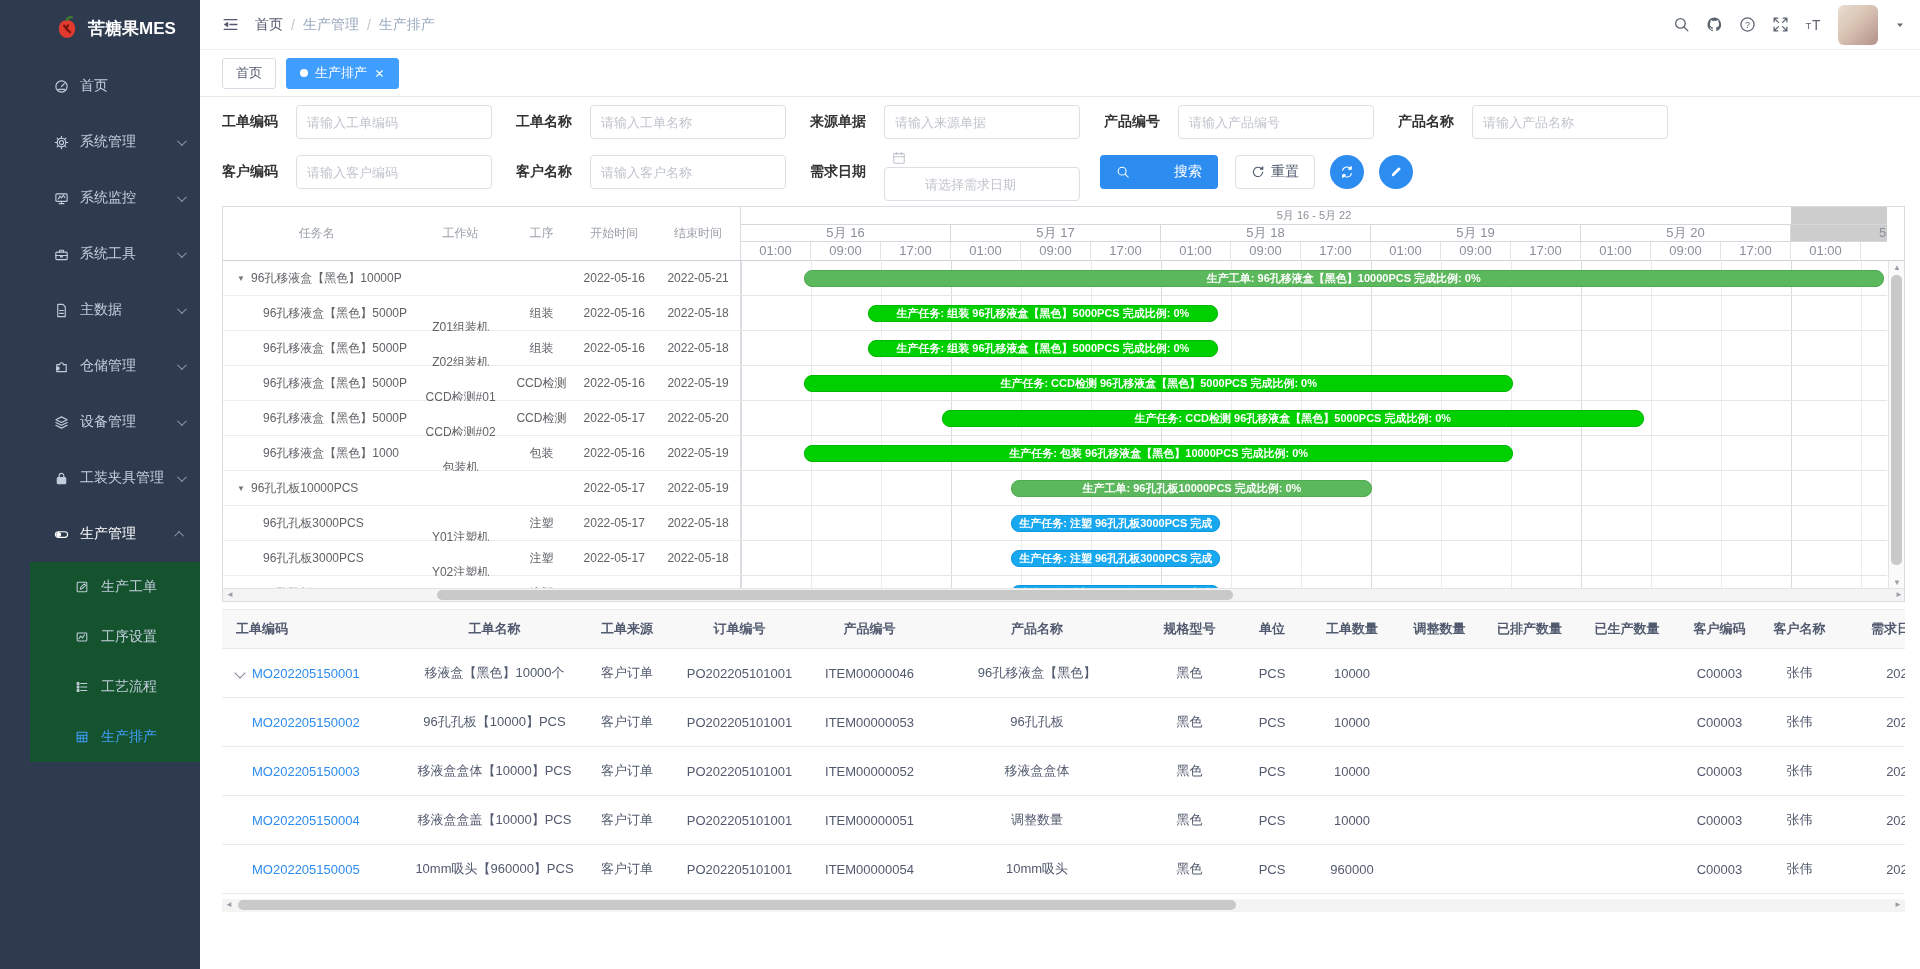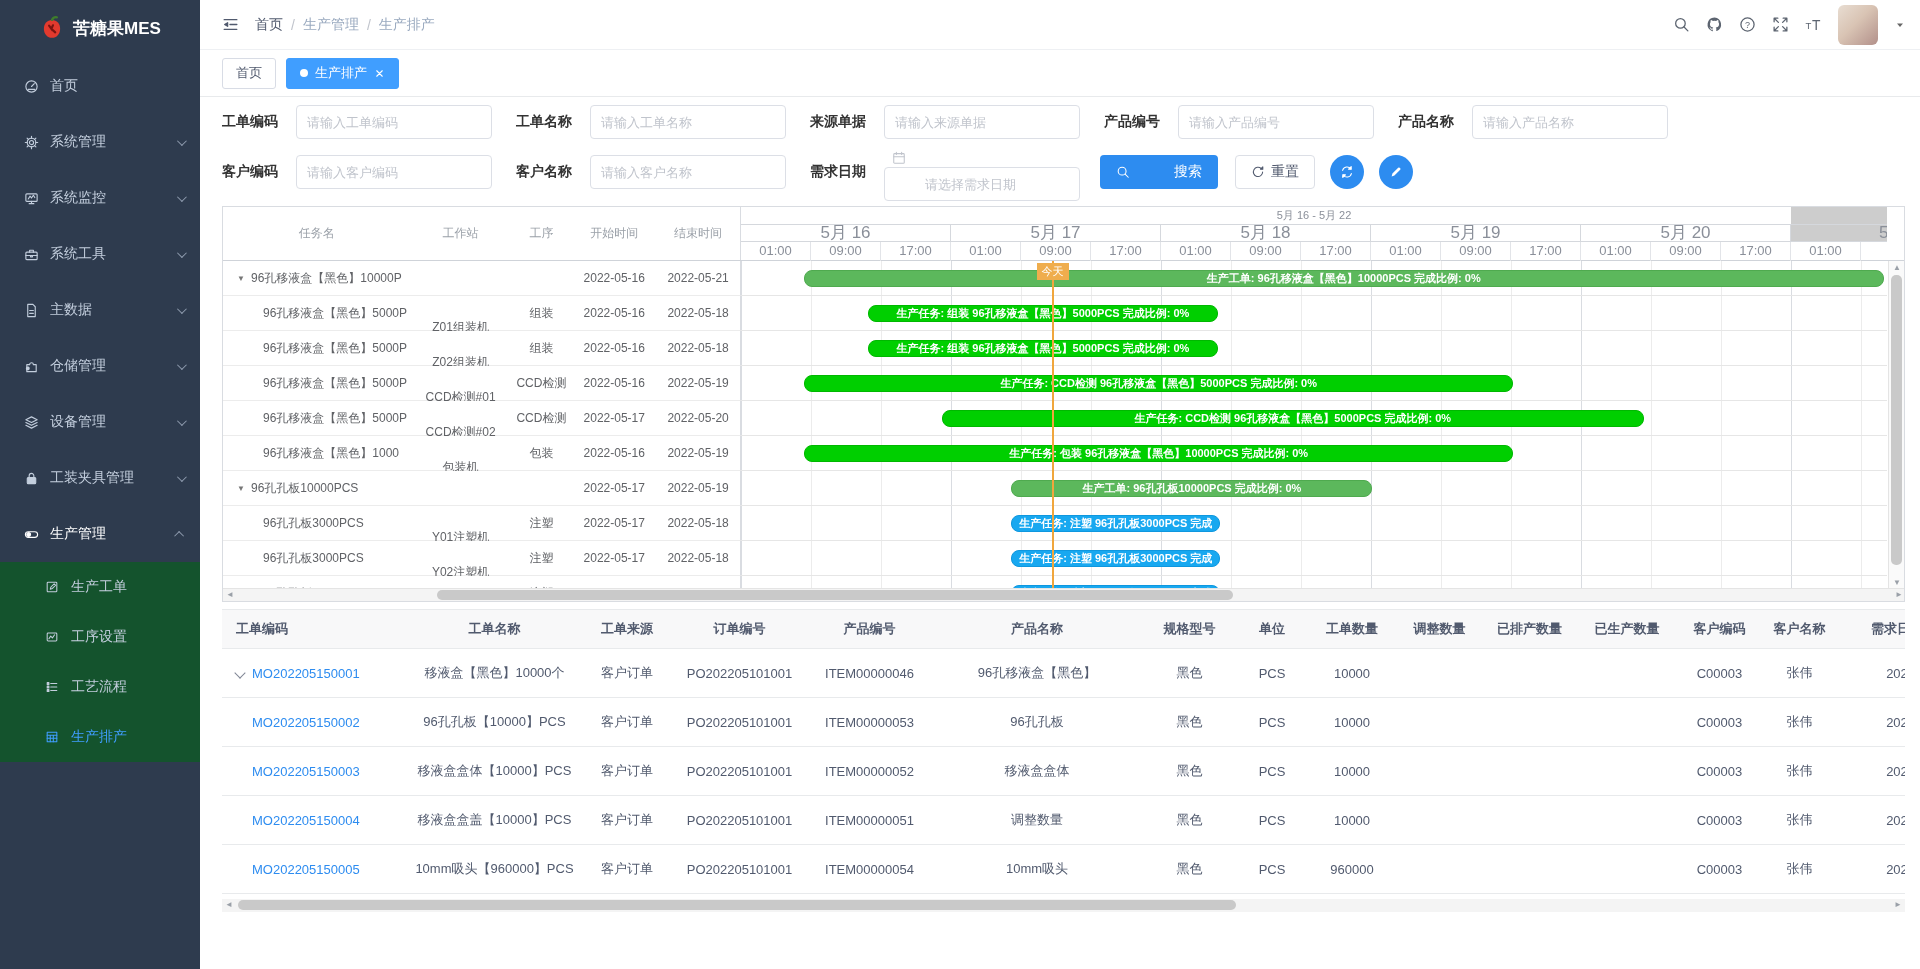--- a/index.html
+++ b/index.html
@@ -1,20 +1,20 @@
 <!DOCTYPE html>
 <html><head>
 <meta charset="utf-8">
 <style>
   * { margin:0; padding:0; box-sizing:border-box; }
   html,body { width:1920px; height:969px; font-family:"Liberation Sans","DejaVu Sans",sans-serif; background:#fff; overflow:hidden; position:relative; }
   .icon-slot svg { stroke:currentColor; fill:none; stroke-width:1.2; stroke-linecap:round; stroke-linejoin:round; vertical-align:middle; }
 
   
-  .sidebar { position:absolute; left:0; top:0; width:200px; height:969px; background:#2e3b4e; z-index:5; }
+  .sidebar { position:absolute; left:0; top:0; width:200px; height:969px; background:#2e3b4e; z-index:5;padding-left:30px; }
   .logo { height:56px; display:flex; align-items:center; justify-content:center; gap:8px; }
   .logo-text { color:#fff; font-size:17px; font-weight:bold; }
   .menu { padding-top:2px; }
   .m-item { height:56px; display:flex; align-items:center; padding:0 16px 0 24px; color:#c3cedd; font-size:14px; cursor:pointer; }
   .m-item.active-section { color:#ffffff; }
   .m-icon { font-size:15px; width:16px; margin-right:10px; display:inline-flex; }
   .m-label { flex:1; }
   .chev { width:7px; height:7px; border-right:1.4px solid #8d9aad; border-bottom:1.4px solid #8d9aad; display:inline-block; }
   .chev.down { transform:rotate(45deg) translateY(-2px); }
   .chev.up { transform:rotate(-135deg) translateY(-2px); }
@@ -61,21 +61,21 @@
   
   .gantt { position:absolute; left:222px; top:206px; width:1683px; height:396px; border:1px solid #d9dce1; overflow:hidden; }
   .g-head { display:flex; height:54px; border-bottom:1px solid #cfd3d9; }
   .g-head-left { width:518px; display:flex; align-items:center; border-right:1px solid #d9dce1; background:#fff; }
   .g-hcell { font-size:12px; color:#9aa0a8; text-align:center; }
   .ghc0 { width:188px; } .ghc1 { width:100px; } .ghc2 { width:62px; } .ghc3 { width:84px; } .ghc4 { width:84px; }
   .g-head-right { width:1146px; }
   .g-week { height:18px; border-bottom:1px solid #d5d8dd; position:relative; text-align:center; font-size:11px; color:#8a8f99; line-height:17px; }
   .g-week-grey { position:absolute; right:0; top:0; width:96px; height:100%; background:#cdcdcd; }
   .g-days { height:17px; display:flex; border-bottom:1px solid #d5d8dd; }
-  .g-day { width:210px; border-right:1px solid #d5d8dd; font-size:17px; color:#8a8f99; text-align:center; line-height:16px; overflow:hidden; }
+  .g-day { width:210px; border-right:1px solid #d5d8dd; font-size:13px; color:#8a8f99; text-align:center; line-height:16px; overflow:hidden; }
   .g-day.wk { width:96px; background:#cdcdcd; text-align:left; padding-left:88px; border-right:none; }
   .g-hours { height:19px; display:flex; }
   .g-hour { width:70px; border-right:1px solid #e2e4e8; font-size:13px; color:#8a8f99; text-align:center; line-height:18px; }
   .g-body { position:relative; height:329px; overflow:hidden; }
   .g-row { display:flex; height:35px; }
   .g-left { width:518px; display:flex; align-items:center; border-right:1px solid #d9dce1; border-bottom:1px solid #ececec; padding-left:14px; font-size:12px; color:#606266; background:#fff; }
   .g-caret { width:14px; font-size:8px; color:#777; }
   .child .g-caret { visibility:hidden; }
   .g-task { width:160px; white-space:nowrap; overflow:hidden; }
   .child .g-task { padding-left:12px; }
@@ -658,25 +658,20 @@
             <span class="g-sd">2022-05-17</span>
             <span class="g-ed">2022-05-18</span>
           </div>
           <div class="g-right">
             <div class="g-bar selected" style="left: 23.6%; width: 18.2%;">
               <span>生产任务: 注塑 96孔孔板3000PCS 完成</span>
             </div>
           </div>
         </div>
       </div>
-    <div class="g-overlay">
-      <div class="g-today" style="left: 27.1%;">
-        <span class="g-today-label">今天</span>
-      </div>
-    </div>
   </div>
   <div class="g-vscroll">
     <span class="sc-arrow" style="top:3px;left:4px;">▲</span>
     <div class="g-vthumb"></div>
     <span class="sc-arrow" style="bottom:3px;left:4px;">▼</span>
   </div>
   <div class="g-hscroll">
     <span class="sc-arrow" style="left:3px;top:2px;">◄</span>
     <div class="g-hthumb"></div>
     <span class="sc-arrow" style="right:3px;top:2px;">►</span>

